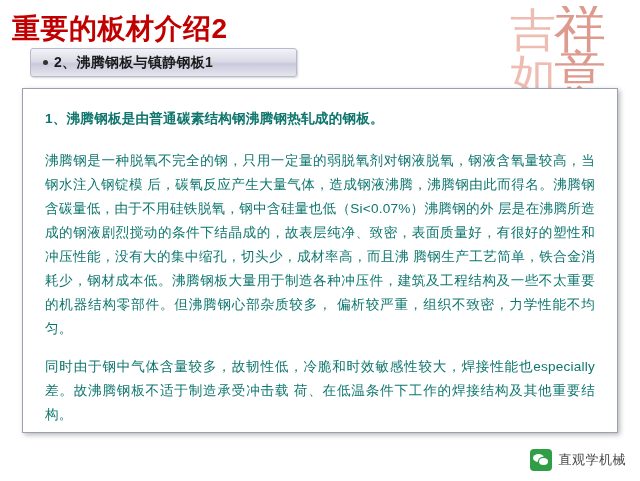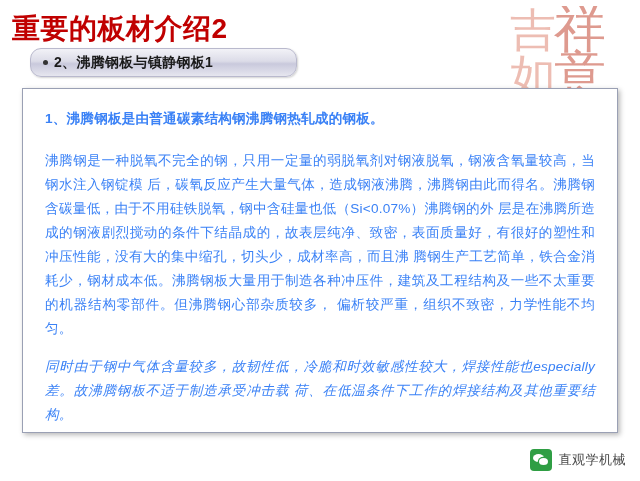--- a/index.html
+++ b/index.html
@@ -52,21 +52,21 @@
 
   
   .subtitle-bar {
     position: absolute;
     left: 30px;
     top: 48px;
     width: 265px;
     height: 27px;
     background: linear-gradient(to bottom, #f2f2f7 0%, #dcdce8 45%, #c9c9dc 55%, #e6e6ef 100%);
     border: 1px solid #b9b9cd;
-    border-radius: 11px;
+    border-radius: 3px;
     box-shadow: 1px 1px 2px rgba(0,0,0,0.18);
     display: flex;
     align-items: center;
     z-index: 3;
   }
   .subtitle-bullet {
     width: 5px;
     height: 5px;
     border-radius: 50%;
     background: #333;
@@ -92,32 +92,31 @@
     border: 1px solid #9aa0b4;
     box-shadow: 2px 2px 5px rgba(0,0,0,0.28);
     box-sizing: border-box;
     padding: 18px 22px 10px 22px;
     z-index: 2;
     overflow: hidden;
   }
   .para {
     font-size: 13.6px;
     line-height: 24px;
-    color: #3b82f6;
+    color: #0f766e;
     text-align: justify;
     margin: 0 0 14px 0;
     letter-spacing: 0.2px;
   }
   .para.heading {
     font-weight: bold;
     margin-bottom: 18px;
   }
   .para.last {
     margin-bottom: 16px;
-    font-style: italic;
   }
 
   
   .footer-brand {
     position: absolute;
     right: 14px;
     bottom: 10px;
     display: flex;
     align-items: center;
     z-index: 3;

